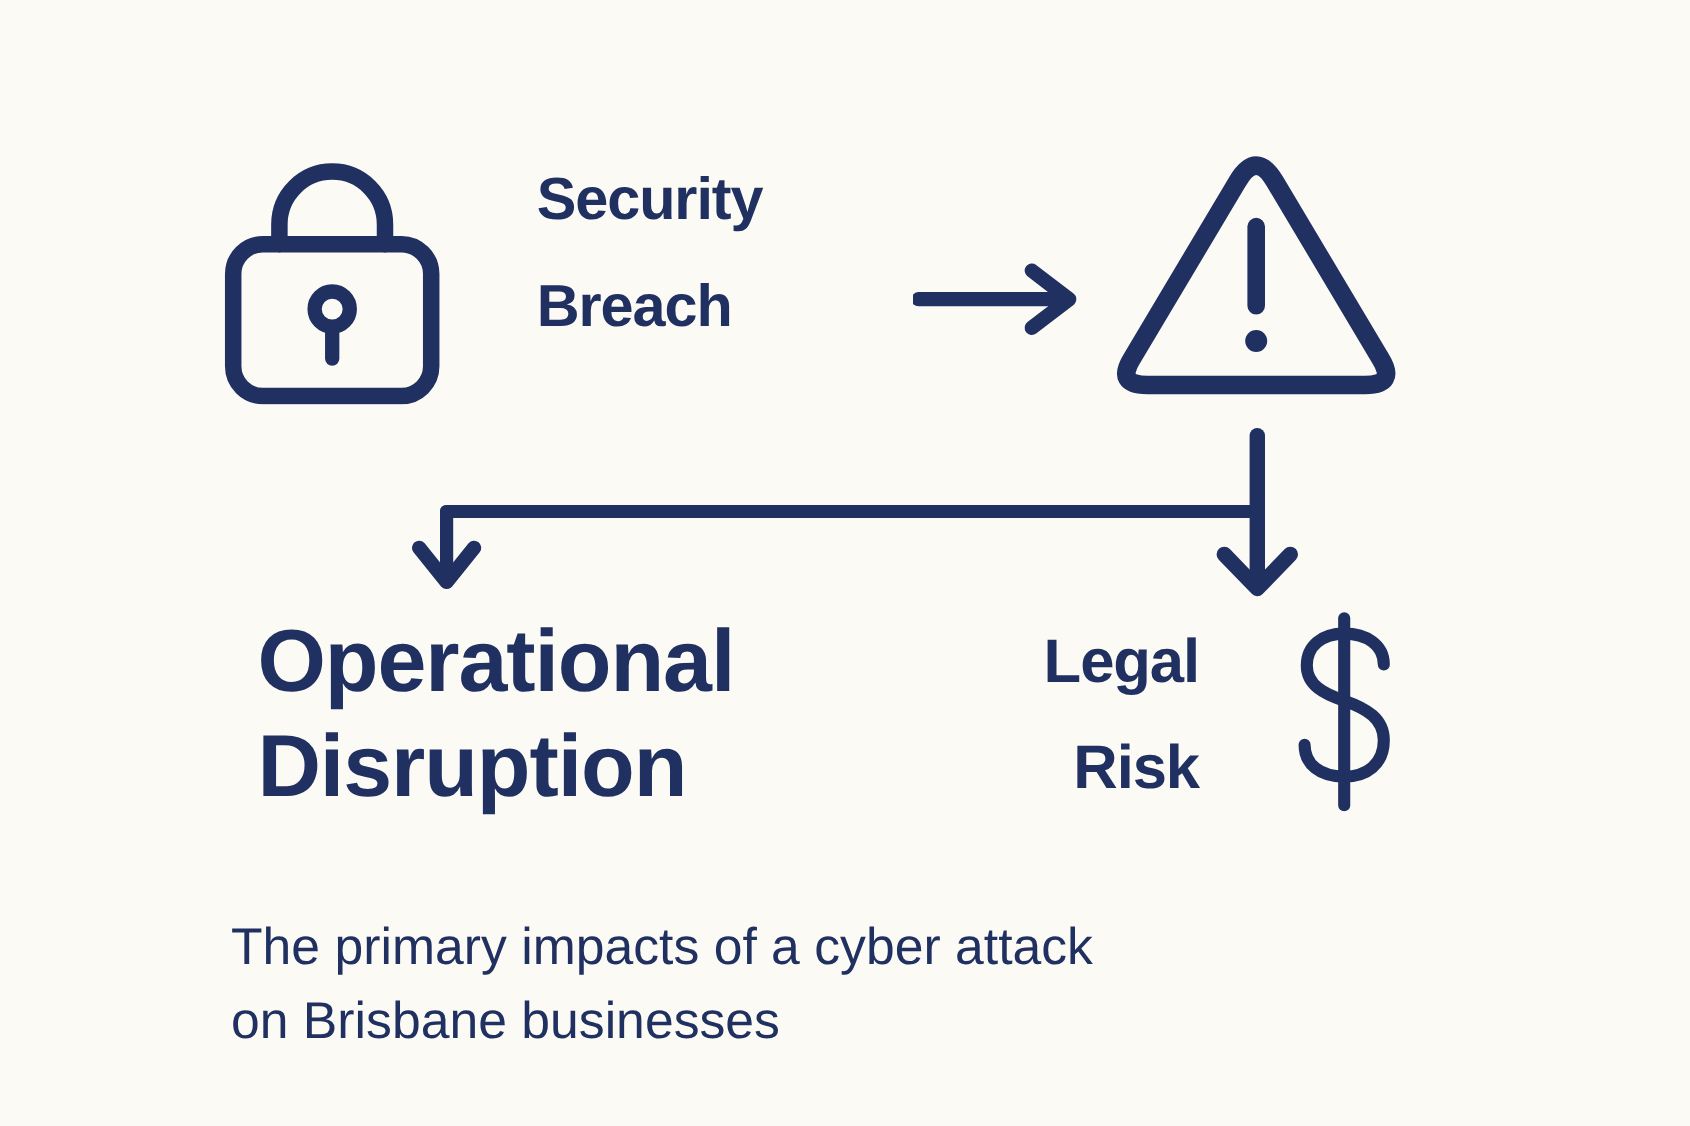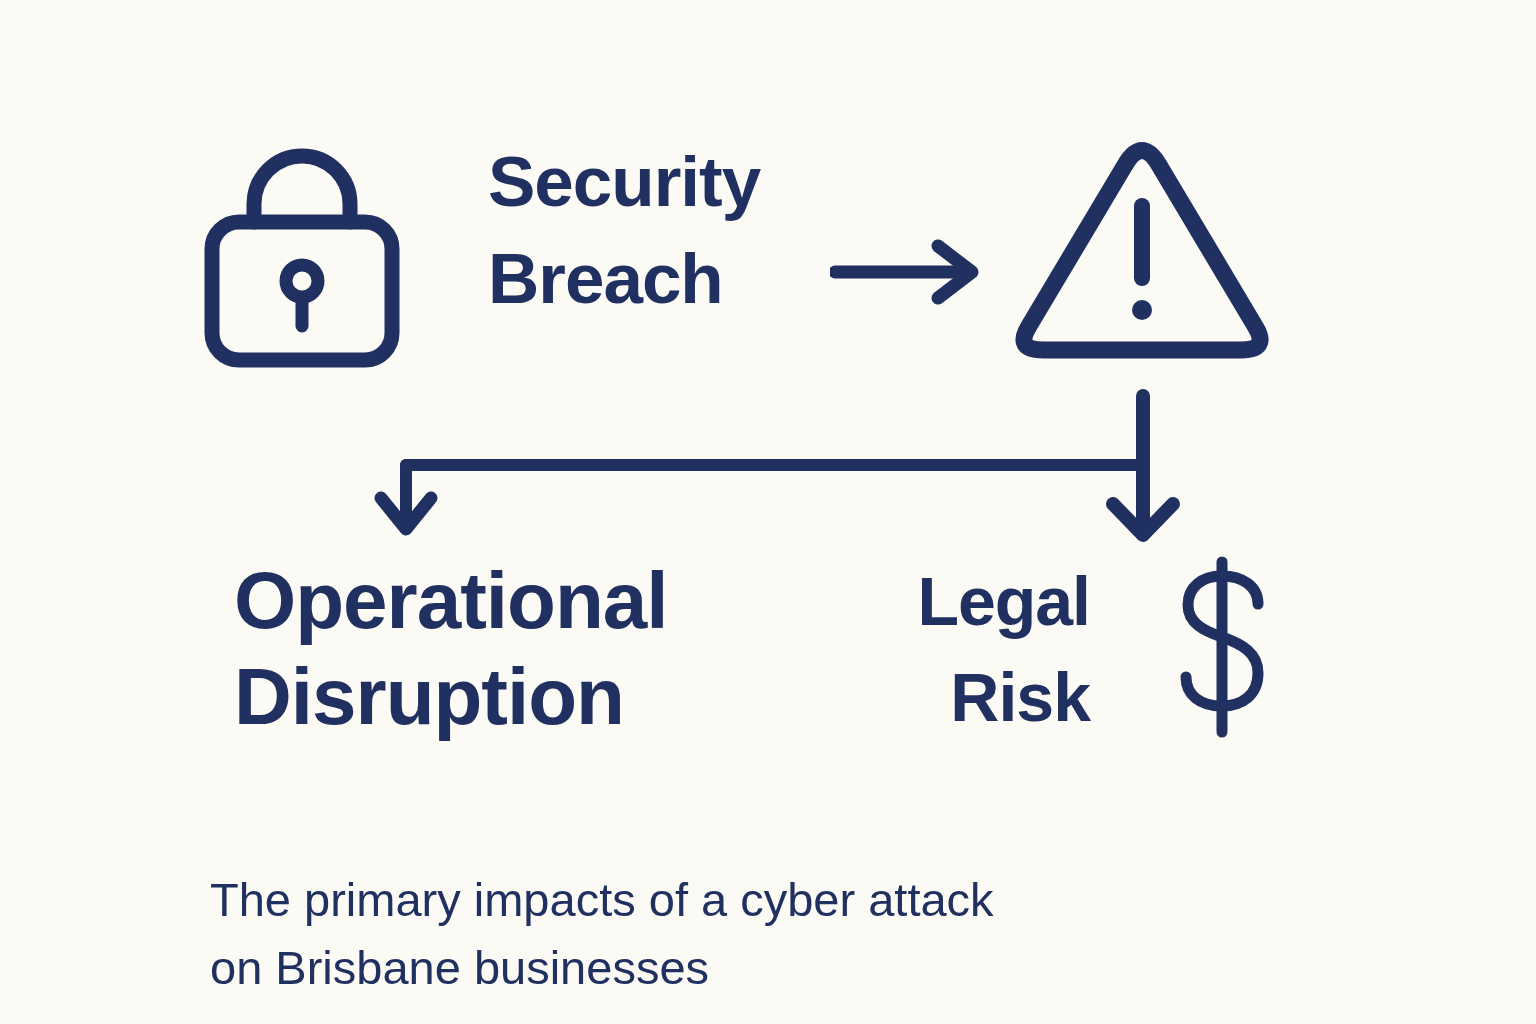--- a/index.html
+++ b/index.html
@@ -17,21 +17,21 @@
     fill: none;
     stroke-linecap: round;
     stroke-linejoin: round;
   }
   .fill { fill: var(--ink, #203161); }
   .heading {
     font-weight: bold;
     white-space: pre-line;
     letter-spacing: -1px;
     line-height: 97px;
-    font-size: 71px;
+    font-size: 54px;
   }
   .caption {
     font-size: 47px;
     font-weight: 500;
     line-height: 68px;
     white-space: pre-line;
     letter-spacing: 0;
   }
 </style>
 </head>
@@ -66,22 +66,22 @@
   <path class="stroke" stroke-width="12" d="M46 77 H783"></path>
   <g>
     <path class="stroke" stroke-width="12" d="M46 77 V136"></path>
     <path class="stroke" stroke-width="13" d="M21 110 L46 141 L71 110"></path>
   </g>
 </svg>
 
 <div class="abs heading" style="left:206px; top:553px; font-size:80px; line-height:96px;margin-left:28px;">Operational
 Disruption</div>
 
-<div class="abs heading" style="right:446px; top:553px; font-size:68px; line-height:96px; text-align:right;">Legal
+<div class="abs heading" style="right:446px; top:553px; font-size:56px; line-height:96px; text-align:right;">Legal
 Risk</div>
 
 <svg class="abs" style="left:1172px; top:556px;" width="100" height="182" viewBox="0 0 100 182" aria-label="dollar sign">
   <path class="stroke" stroke-width="11" d="M50 6 V176"></path>
   <path class="stroke" stroke-width="11" d="M86 48 C86 30 70 20 50 20 C30 20 16 31 16 49 C16 67 32 75 50 81 C70 88 86 97 86 117 C86 139 70 150 50 150 C28 150 14 139 14 121"></path>
 </svg>
 
-<div class="abs caption" style="left:210px; top:826px;margin-top:40px;">The primary impacts of a cyber attack
+<div class="abs caption" style="left:210px; top:826px;">The primary impacts of a cyber attack
 on Brisbane businesses</div>
 
 </body></html>

